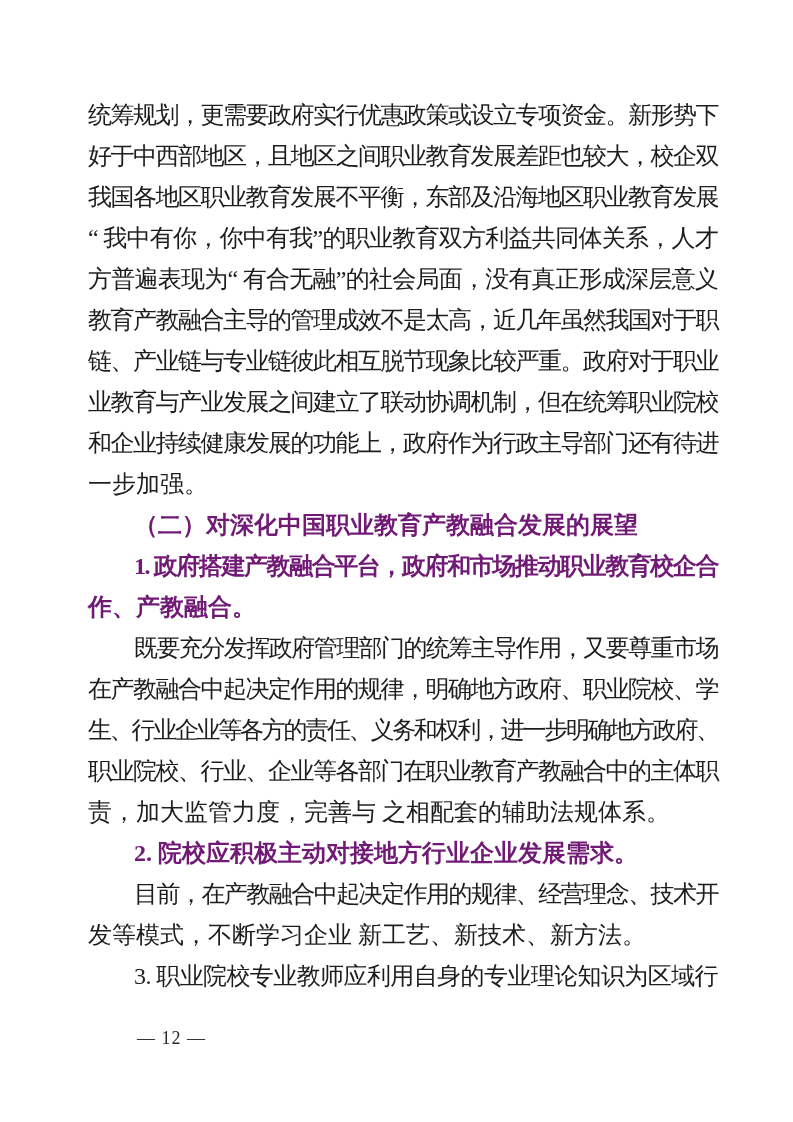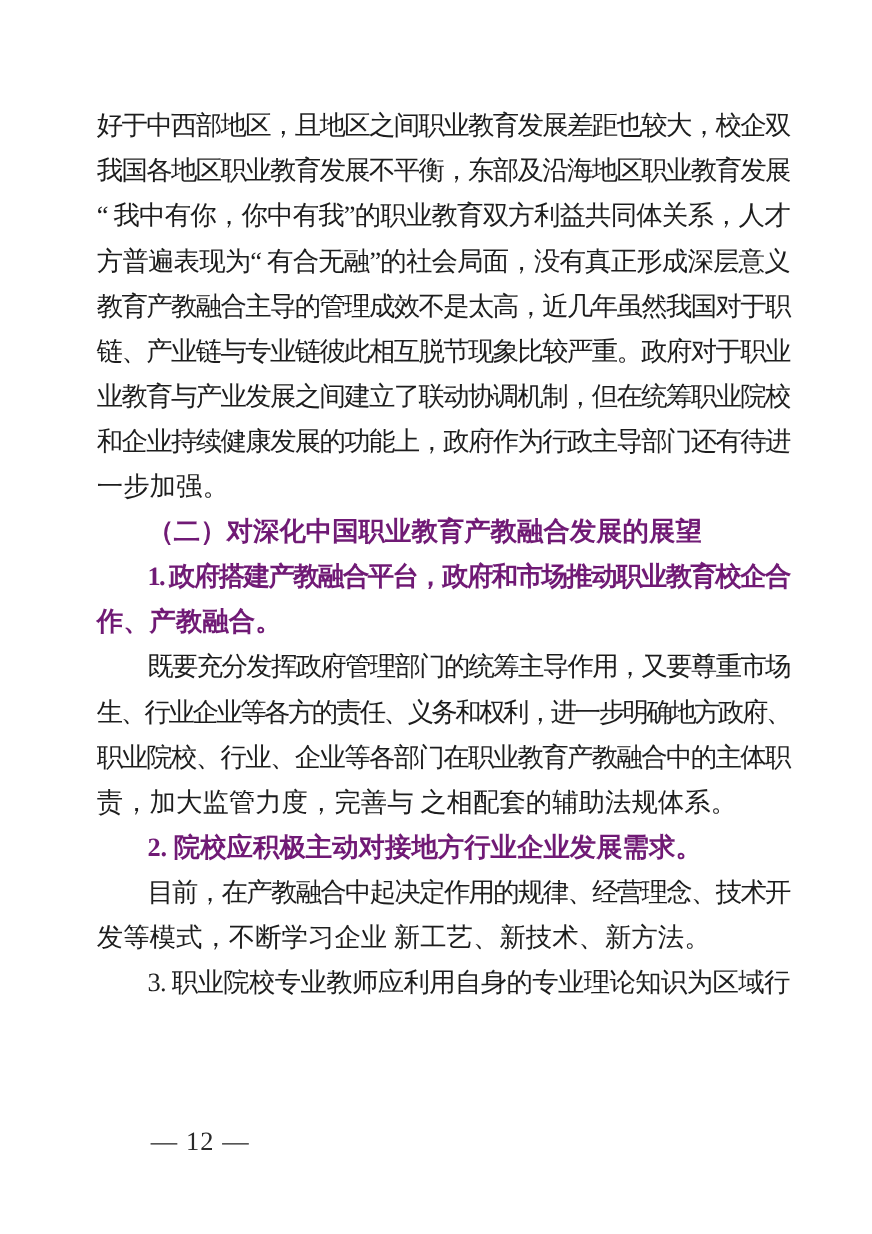--- a/index.html
+++ b/index.html
@@ -33,44 +33,46 @@
     font-weight: 700;
     color: #701a75;
   }
   .line.indent {
     padding-left: 46px;
   }
   .footer {
     position: absolute;
     left: 137px;
     top: 1026px;
-    font-size: 24px;
+    font-size: 18px;
     line-height: 24px;
     color: #2a2a2a;
     letter-spacing: 1px;
   }
 </style>
 </head>
 <body>
 
 <div class="page">
   <main class="text-block" id="text-block">
+      <div class="line"><span style="letter-spacing: -1.5px;">统筹规划，更需要政府实行优惠政策或设立专项资金。新形势下</span></div>
       <div class="line"><span style="letter-spacing: -1.5px;">好于中西部地区，且地区之间职业教育发展差距也较大，校企双</span></div>
       <div class="line"><span style="letter-spacing: -1.5px;">我国各地区职业教育发展不平衡，东部及沿海地区职业教育发展</span></div>
       <div class="line"><span style="letter-spacing: -0.734914px;">“ 我中有你，你中有我”的职业教育双方利益共同体关系，人才</span></div>
       <div class="line"><span style="letter-spacing: -0.734914px;">方普遍表现为“ 有合无融”的社会局面，没有真正形成深层意义</span></div>
       <div class="line"><span style="letter-spacing: -1.5px;">教育产教融合主导的管理成效不是太高，近几年虽然我国对于职</span></div>
       <div class="line"><span style="letter-spacing: -1.5px;">链、产业链与专业链彼此相互脱节现象比较严重。政府对于职业</span></div>
       <div class="line"><span style="letter-spacing: -1.5px;">业教育与产业发展之间建立了联动协调机制，但在统筹职业院校</span></div>
       <div class="line"><span style="letter-spacing: -1.5px;">和企业持续健康发展的功能上，政府作为行政主导部门还有待进</span></div>
       <div class="line"><span>一步加强。</span></div>
       <div class="line bold indent"><span>（二）对深化中国职业教育产教融合发展的展望</span></div>
       <div class="line bold indent"><span style="letter-spacing: -1.42857px;">1. 政府搭建产教融合平台，政府和市场推动职业教育校企合</span></div>
       <div class="line bold"><span>作、产教融合。</span></div>
       <div class="line indent"><span style="letter-spacing: -1.53846px;">既要充分发挥政府管理部门的统筹主导作用，又要尊重市场</span></div>
+      <div class="line"><span style="letter-spacing: -1.5px;">在产教融合中起决定作用的规律，明确地方政府、职业院校、学</span></div>
       <div class="line"><span style="letter-spacing: -2.27586px;">生、行业企业等各方的责任、义务和权利，进一步明确地方政府、</span></div>
       <div class="line"><span style="letter-spacing: -1.5px;">职业院校、行业、企业等各部门在职业教育产教融合中的主体职</span></div>
       <div class="line"><span>责，加大监管力度，完善与 之相配套的辅助法规体系。</span></div>
       <div class="line bold indent"><span>2. 院校应积极主动对接地方行业企业发展需求。</span></div>
       <div class="line indent"><span style="letter-spacing: -1.53846px;">目前，在产教融合中起决定作用的规律、经营理念、技术开</span></div>
       <div class="line"><span>发等模式，不断学习企业 新工艺、新技术、新方法。</span></div>
       <div class="line indent"><span style="letter-spacing: -0.592593px; margin-top: 16px;">3. 职业院校专业教师应利用自身的专业理论知识为区域行</span></div>
     </main>
   <footer class="footer">— 12 —</footer>
 </div>

